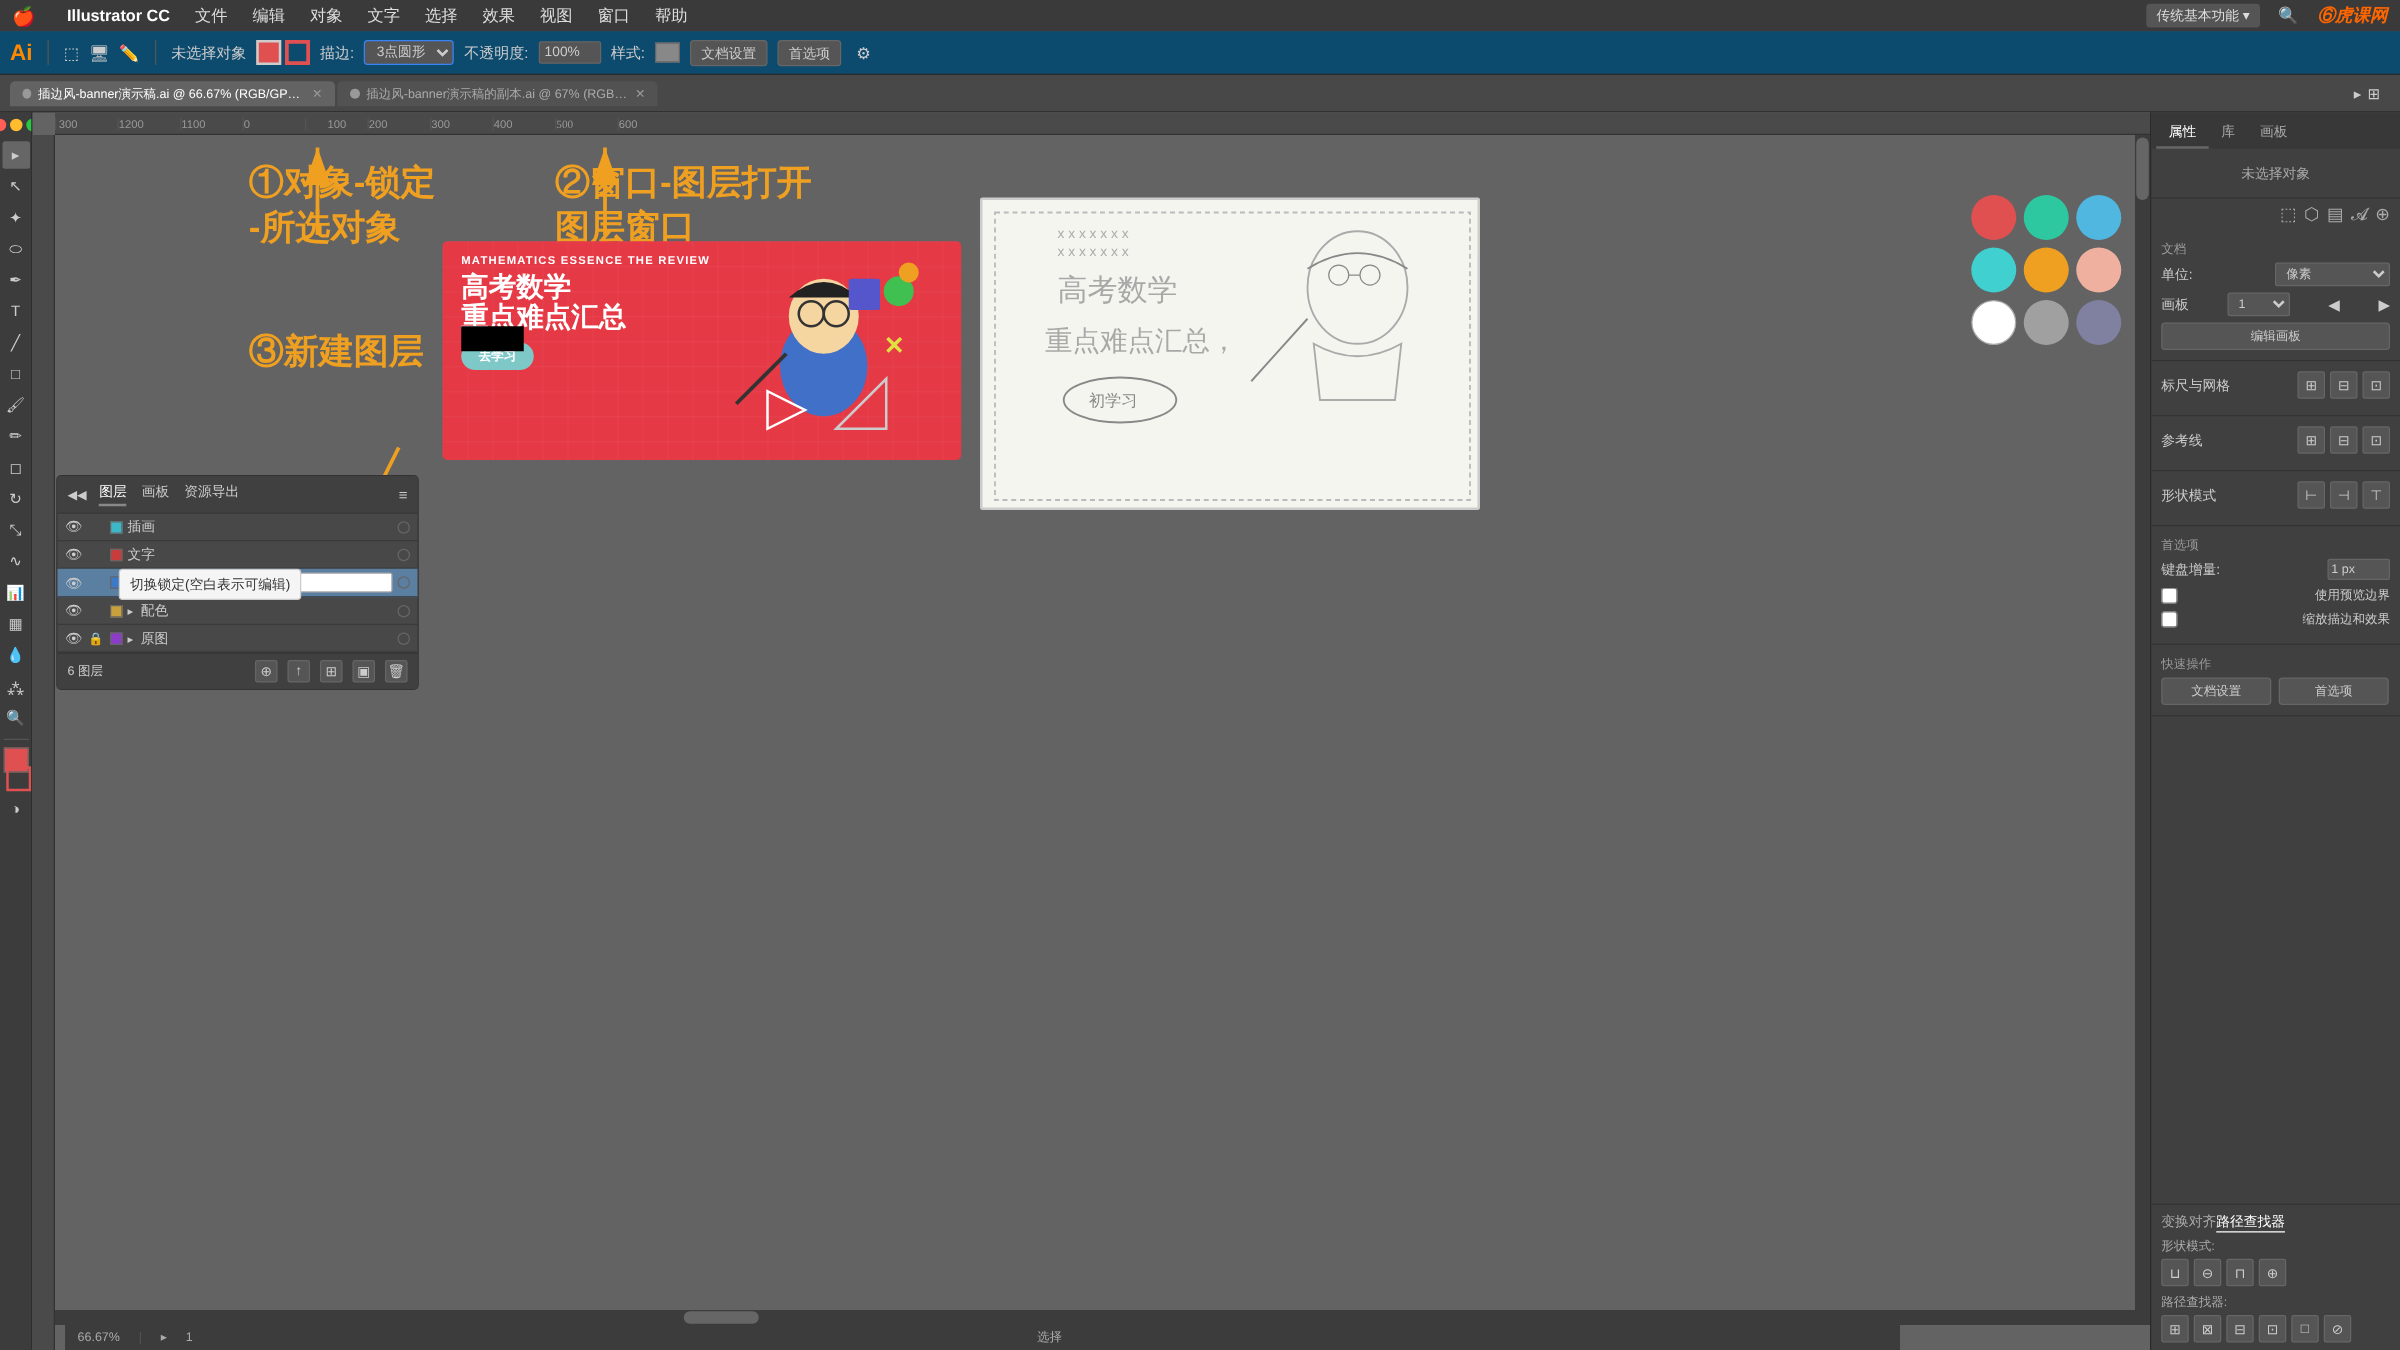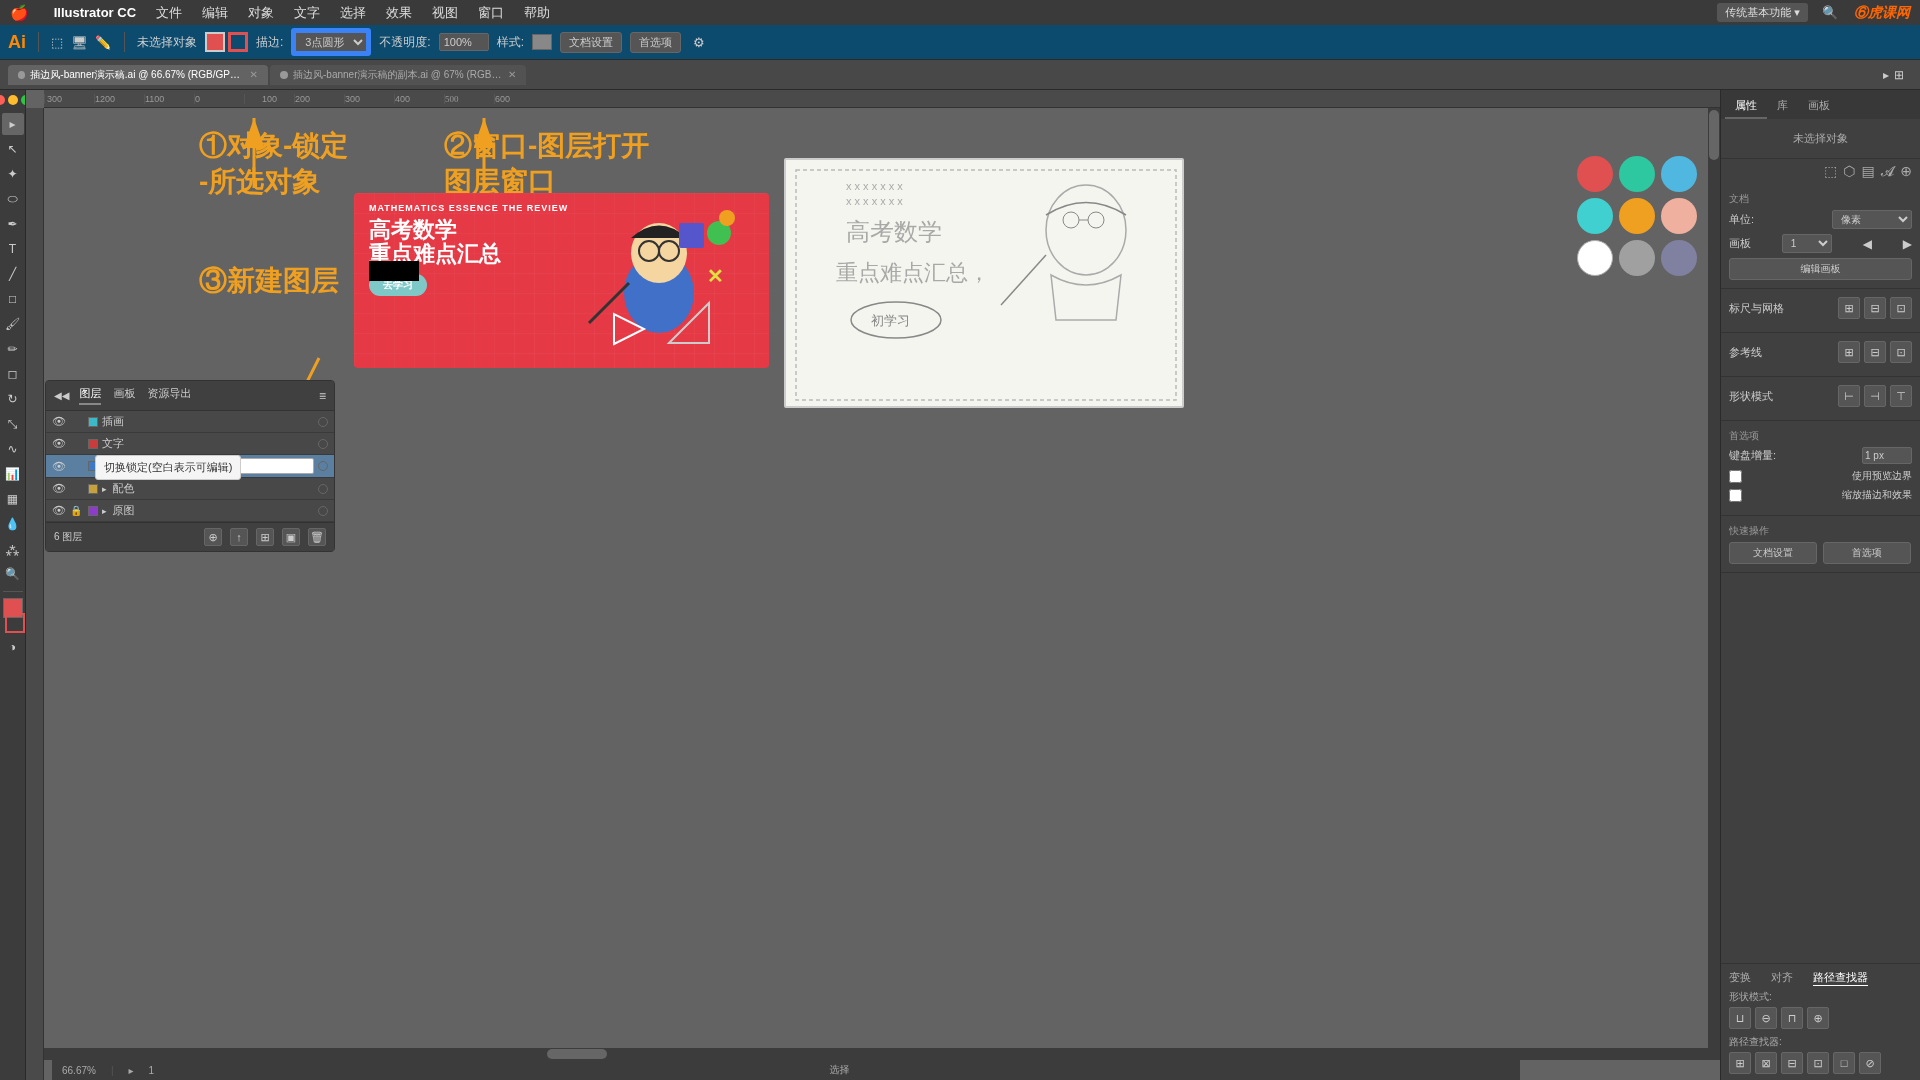--- a/index.html
+++ b/index.html
@@ -22,21 +22,21 @@
       border-bottom: 1px solid #2a2a2a;
     }
     .toolbar-item { font-size: 12px; color: #ccc; white-space: nowrap; display: flex; align-items: center; gap: 4px; }
     .toolbar-separator { width: 1px; height: 20px; background: #555; margin: 0 4px; }
     .toolbar-btn {
       background: #555; border: 1px solid #666; color: #ccc;
       font-size: 11px; padding: 2px 8px; border-radius: 3px; cursor: pointer;
       white-space: nowrap;
     }
     .toolbar-select {
-      background: #555; border: 5px solid #3b82f6; color: #ccc;
+      background: #555; border: 1px solid #3b82f6; color: #ccc;
       font-size: 11px; padding: 2px 5px; border-radius: 3px;
     }
 
     
     .second-toolbar {
       width: 100%; height: 30px; background: #484848;
       display: flex; align-items: center; padding: 0 8px; gap: 8px;
       border-bottom: 1px solid #2a2a2a; font-size: 11px; color: #ccc;
     }
 
@@ -97,21 +97,21 @@
       padding: 4px 10px; font-size: 11px; color: #aaa; cursor: pointer;
       border-bottom: 2px solid transparent;
     }
     .r-tab.active { color: #fff; border-bottom: 2px solid #666; }
 
     .panel-section { padding: 8px; border-bottom: 1px solid #333; }
     .panel-label { color: #999; font-size: 10px; margin-bottom: 4px; }
     .panel-row { display: flex; align-items: center; justify-content: space-between; margin-bottom: 5px; }
     .panel-select {
       background: #555; border: 1px solid #666; color: #ccc;
-      font-size: 10px; padding: 2px 4px; border-radius: 2px; width: 80px;
+      font-size: 10px; padding: 2px 4px; border-radius: 2px; width: 92px;
     }
     .panel-btn {
       background: #555; border: 1px solid #666; color: #ccc;
       font-size: 10px; padding: 3px 10px; border-radius: 3px; cursor: pointer;
       width: 100%;
     }
     .color-grid {
       display: grid; grid-template-columns: repeat(3, 1fr); gap: 6px;
       padding: 8px;
     }
@@ -584,21 +584,21 @@
       <div class="panel-label">快速操作</div>
       <div style="display:flex;gap:6px;margin-top:4px;">
         <button class="panel-btn" style="width:48%;">文档设置</button>
         <button class="panel-btn" style="width:48%;">首选项</button>
       </div>
     </div>
 
     <div style="flex:1;"></div>
 
     <div style="padding:6px 8px;border-top:1px solid #333;">
-      <div style="display:flex;gap:20px;margin-bottom:4px;font-size:11px;color:#aaa;">
+      <div style="display:flex;gap:0;margin-bottom:4px;font-size:11px;color:#aaa;">
         <span style="cursor:pointer;">变换</span>
         <span style="cursor:pointer;">对齐</span>
         <span style="cursor:pointer;color:#fff;border-bottom:1px solid #fff;">路径查找器</span>
       </div>
       <div style="font-size:10px;color:#aaa;margin-bottom:3px;">形状模式:</div>
       <div style="display:flex;gap:4px;margin-bottom:6px;">
         <div class="align-btn">⊔</div>
         <div class="align-btn">⊖</div>
         <div class="align-btn">⊓</div>
         <div class="align-btn">⊕</div>

